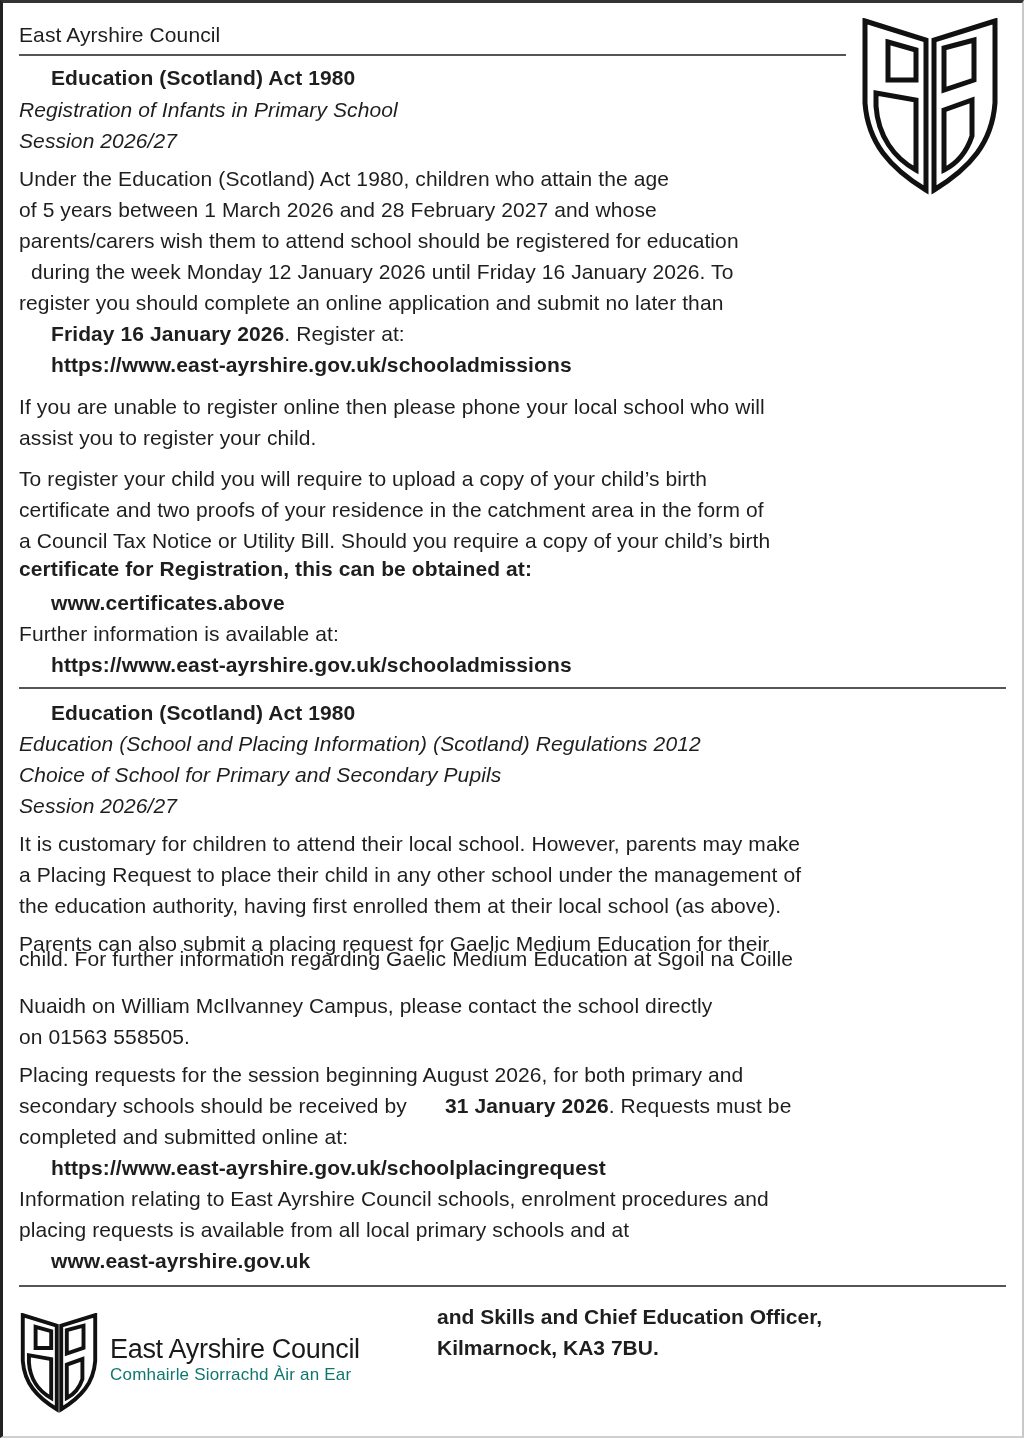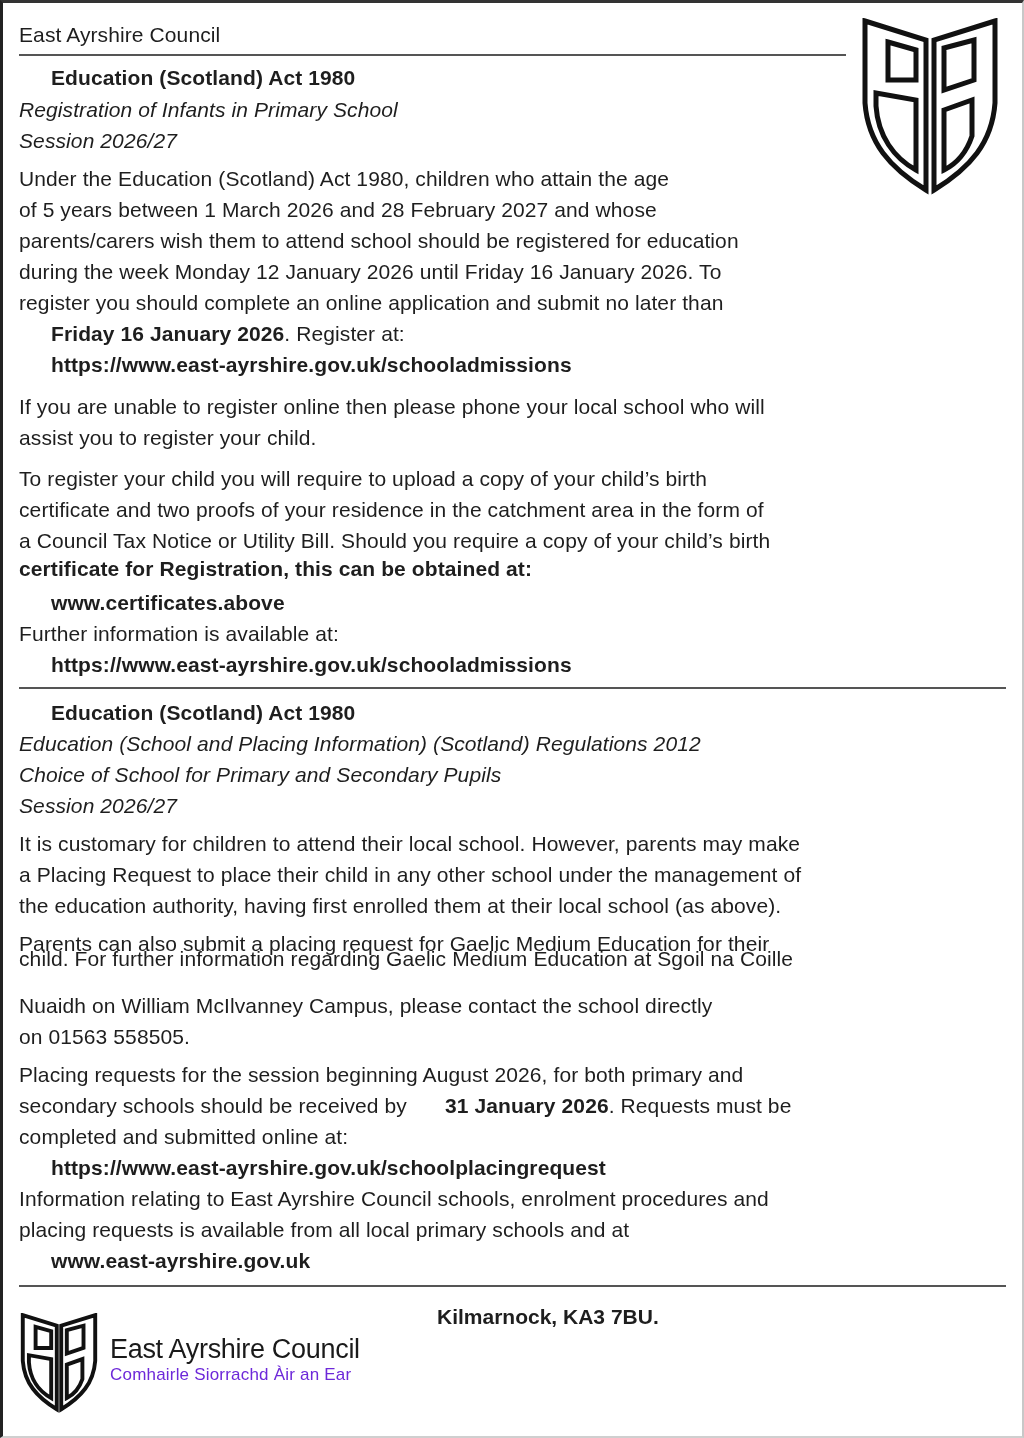--- a/index.html
+++ b/index.html
@@ -9,21 +9,21 @@
            box-sizing: border-box; border-left: 3px solid #222; border-top: 3px solid #333;
            border-right: 2px solid #c8c8c8; border-bottom: 2px solid #cfcfcf; }
   .line { position: absolute; left: 19px; font-size: 21px; line-height: 31px;
           white-space: nowrap; letter-spacing: 0.1px; }
   .b { font-weight: bold; margin-left: 32px; }
   .i { font-style: italic; }
   .rule { position: absolute; left: 19px; height: 2px; background: #555; }
   .crest { position: absolute; }
   .footer-logo-text { position: absolute; left: 110px; top: 1334px; }
   .footer-logo-title { font-size: 27px; line-height: 30px; color: #1a1a1a; letter-spacing: -0.3px; }
-  .footer-logo-sub { font-size: 17px; line-height: 22px; color: #6d28d9; letter-spacing: 0.2px; }
+  .footer-logo-sub { font-size: 17px; line-height: 22px; color: #0f766e; letter-spacing: 0.2px; }
   .signoff { position: absolute; left: 437px; top: 1301px; font-weight: bold;
              font-size: 21px; line-height: 31px; white-space: nowrap; }
 </style>
 </head>
 <body>
 
 <div class="frame"></div>
 
 <div class="line" style="top:19px;">East Ayrshire Council</div>
 <div class="rule" style="top:54px; width:827px;"></div>
@@ -41,21 +41,21 @@
   </g>
 </svg>
 
 <div class="line b" style="top:62px;">Education (Scotland) Act 1980</div>
 <div class="line i" style="top:94px;">Registration of Infants in Primary School</div>
 <div class="line i" style="top:125px;">Session 2026/27</div>
 
 <div class="line" style="top:163px;">Under the Education (Scotland) Act 1980, children who attain the age</div>
 <div class="line" style="top:194px;">of 5 years between 1 March 2026 and 28 February 2027 and whose</div>
 <div class="line" style="top:225px;">parents/carers wish them to attend school should be registered for education</div>
-<div class="line" style="top:256px;">during the week Monday 12 January 2026 until Friday 16 January 2026. To</div>
+<div class="line" style="top:256px;margin-left:12px;">during the week Monday 12 January 2026 until Friday 16 January 2026. To</div>
 <div class="line" style="top:287px;">register you should complete an online application and submit no later than</div>
 <div class="line" style="top:318px;"><span class="b">Friday 16 January 2026</span><span>. Register at:</span></div>
 <div class="line b" style="top:349px;">https://www.east-ayrshire.gov.uk/schooladmissions</div>
 
 <div class="line" style="top:391px;">If you are unable to register online then please phone your local school who will</div>
 <div class="line" style="top:422px;">assist you to register your child.</div>
 
 <div class="line" style="top:463px;">To register your child you will require to upload a copy of your child’s birth</div>
 <div class="line" style="top:494px;">certificate and two proofs of your residence in the catchment area in the form of</div>
 <div class="line" style="top:525px;">a Council Tax Notice or Utility Bill. Should you require a copy of your child’s birth</div>
@@ -99,14 +99,15 @@
     <path d="M84 30 L114 22 L114 62 L84 72 Z"></path>
     <path d="M84 92 L112 82 L112 118 C106 136 96 146 84 152 Z"></path>
   </g>
 </svg>
 <div class="footer-logo-text">
   <div class="footer-logo-title">East Ayrshire Council</div>
   <div class="footer-logo-sub">Comhairle Siorrachd Àir an Ear</div>
 </div>
 
 <div class="signoff">
+  <div>and Skills and Chief Education Officer,</div>
   <div>Kilmarnock, KA3 7BU.</div>
 </div>
 
 </body></html>

